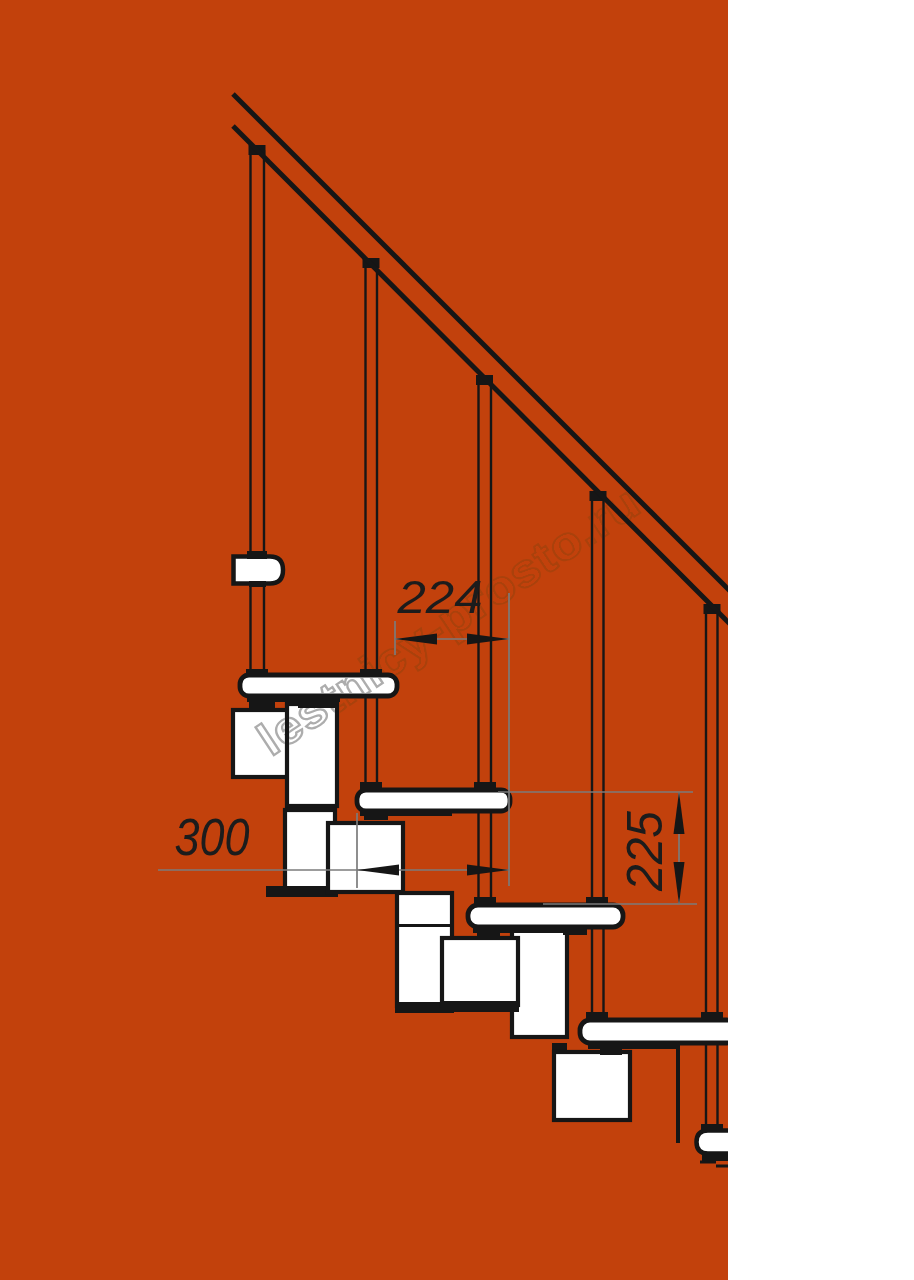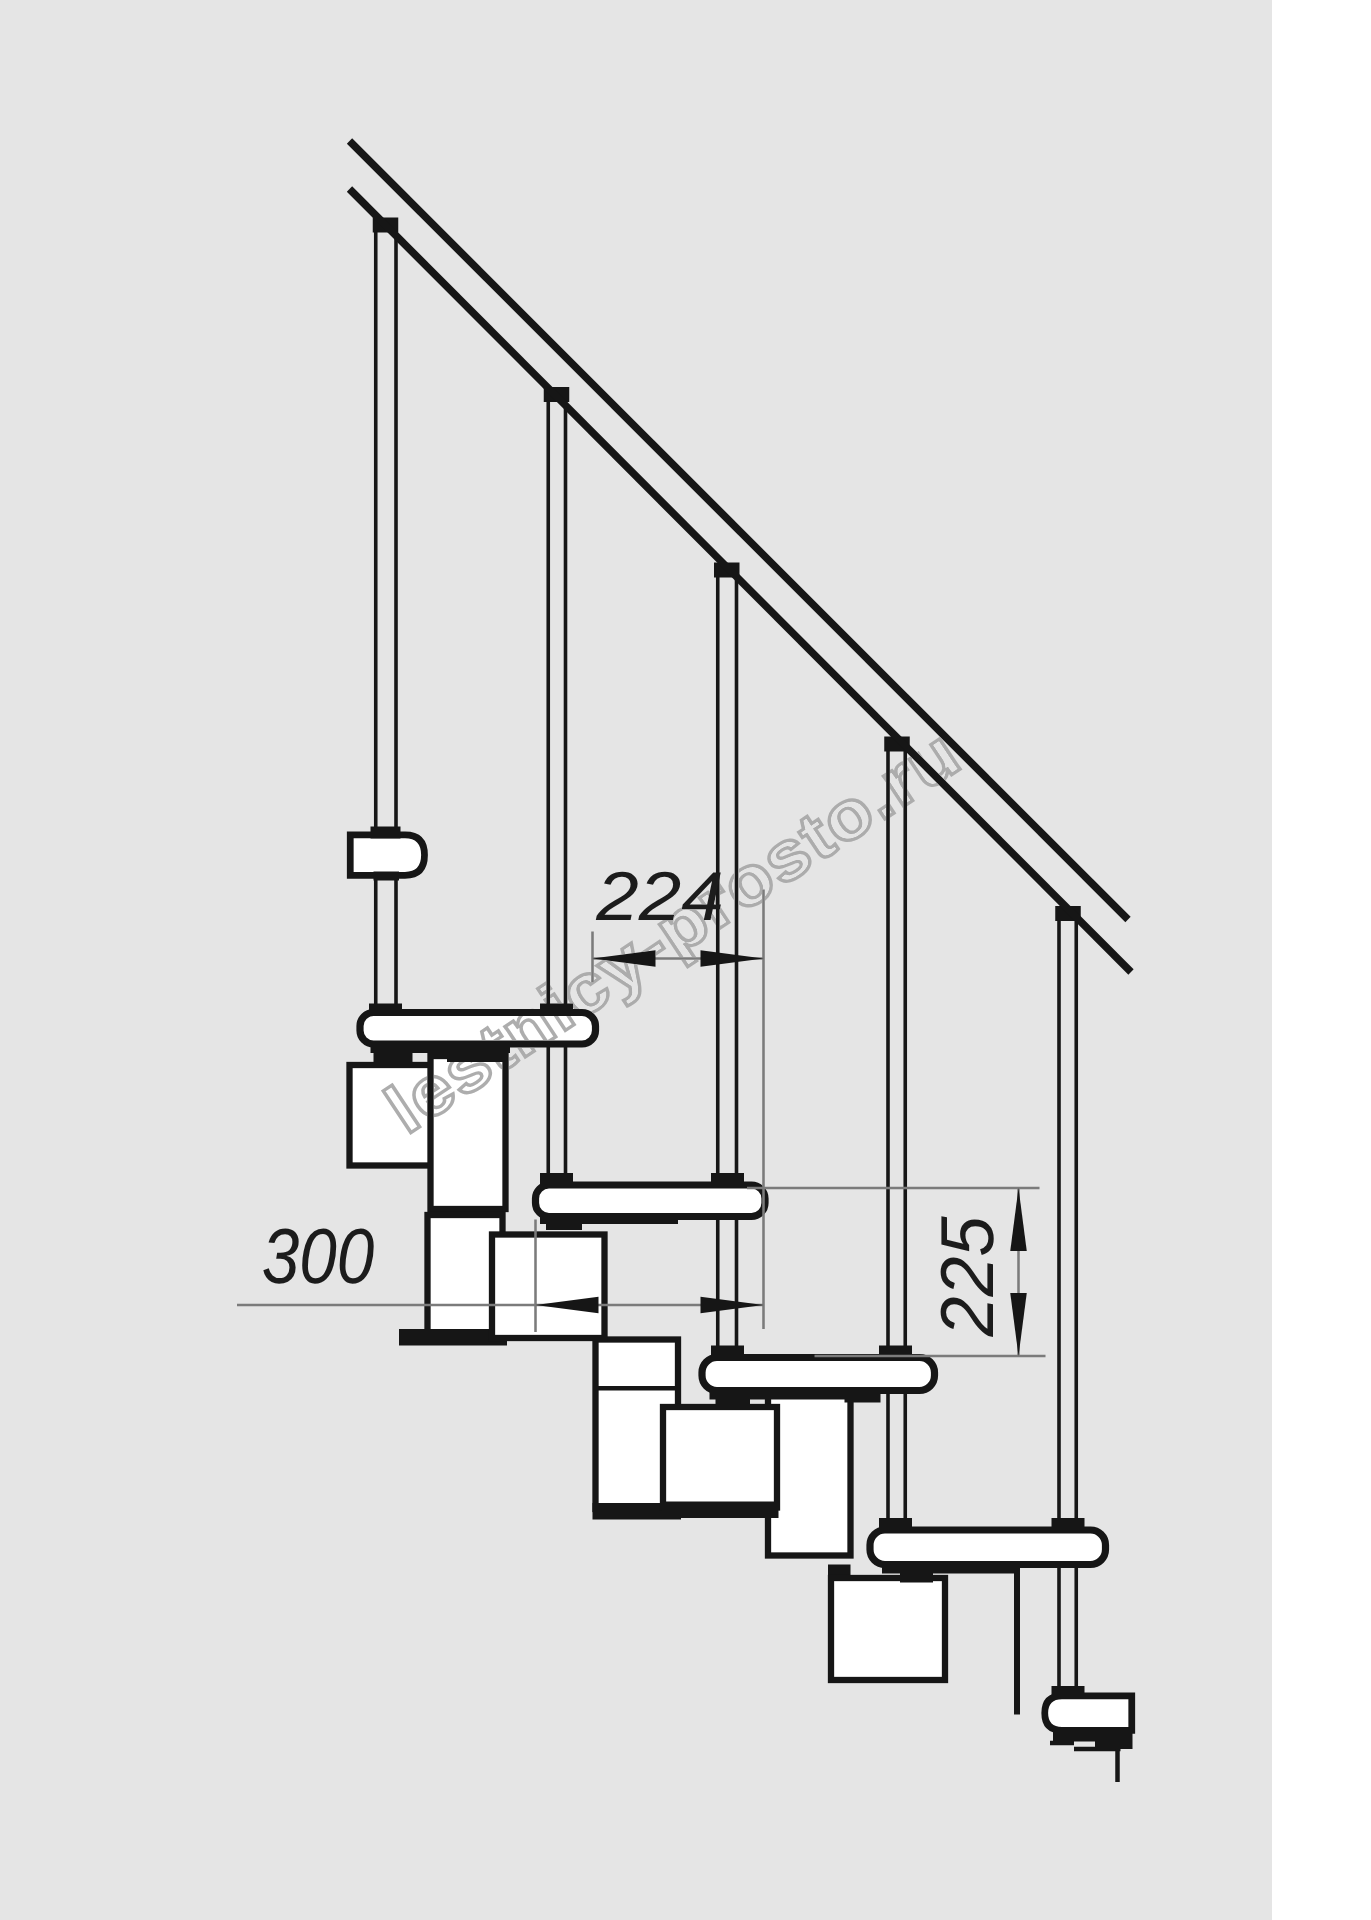--- a/index.html
+++ b/index.html
@@ -1,16 +1,16 @@
 <!DOCTYPE html>
 <html><head>
 <meta charset="utf-8">
 <style>
   html,body{margin:0;padding:0;background:#ffffff;}
-  .page{position:relative;width:848px;height:1280px;background:#e5e5e5;overflow:hidden;
+  .page{position:relative;width:728px;height:1280px;background:#c2410c;overflow:hidden;
         font-family:"Liberation Sans", sans-serif;}
   svg{position:absolute;left:0;top:0;display:block;}
   .ln  {stroke:#161616;fill:none;}
   .box {stroke:#161616;fill:#ffffff;}
   .blk {fill:#161616;stroke:none;}
   .dim {stroke:#7b7b7b;stroke-width:1.7;fill:none;}
   .dimtxt{fill:#1c1c1c;font-family:"Liberation Sans", sans-serif;
           font-style:italic;font-weight:400;}
   .wm{font-family:"Liberation Sans", sans-serif;font-weight:bold;
       fill:#ffffff;stroke:#a9a9a9;stroke-width:2.2px;letter-spacing:1px;

